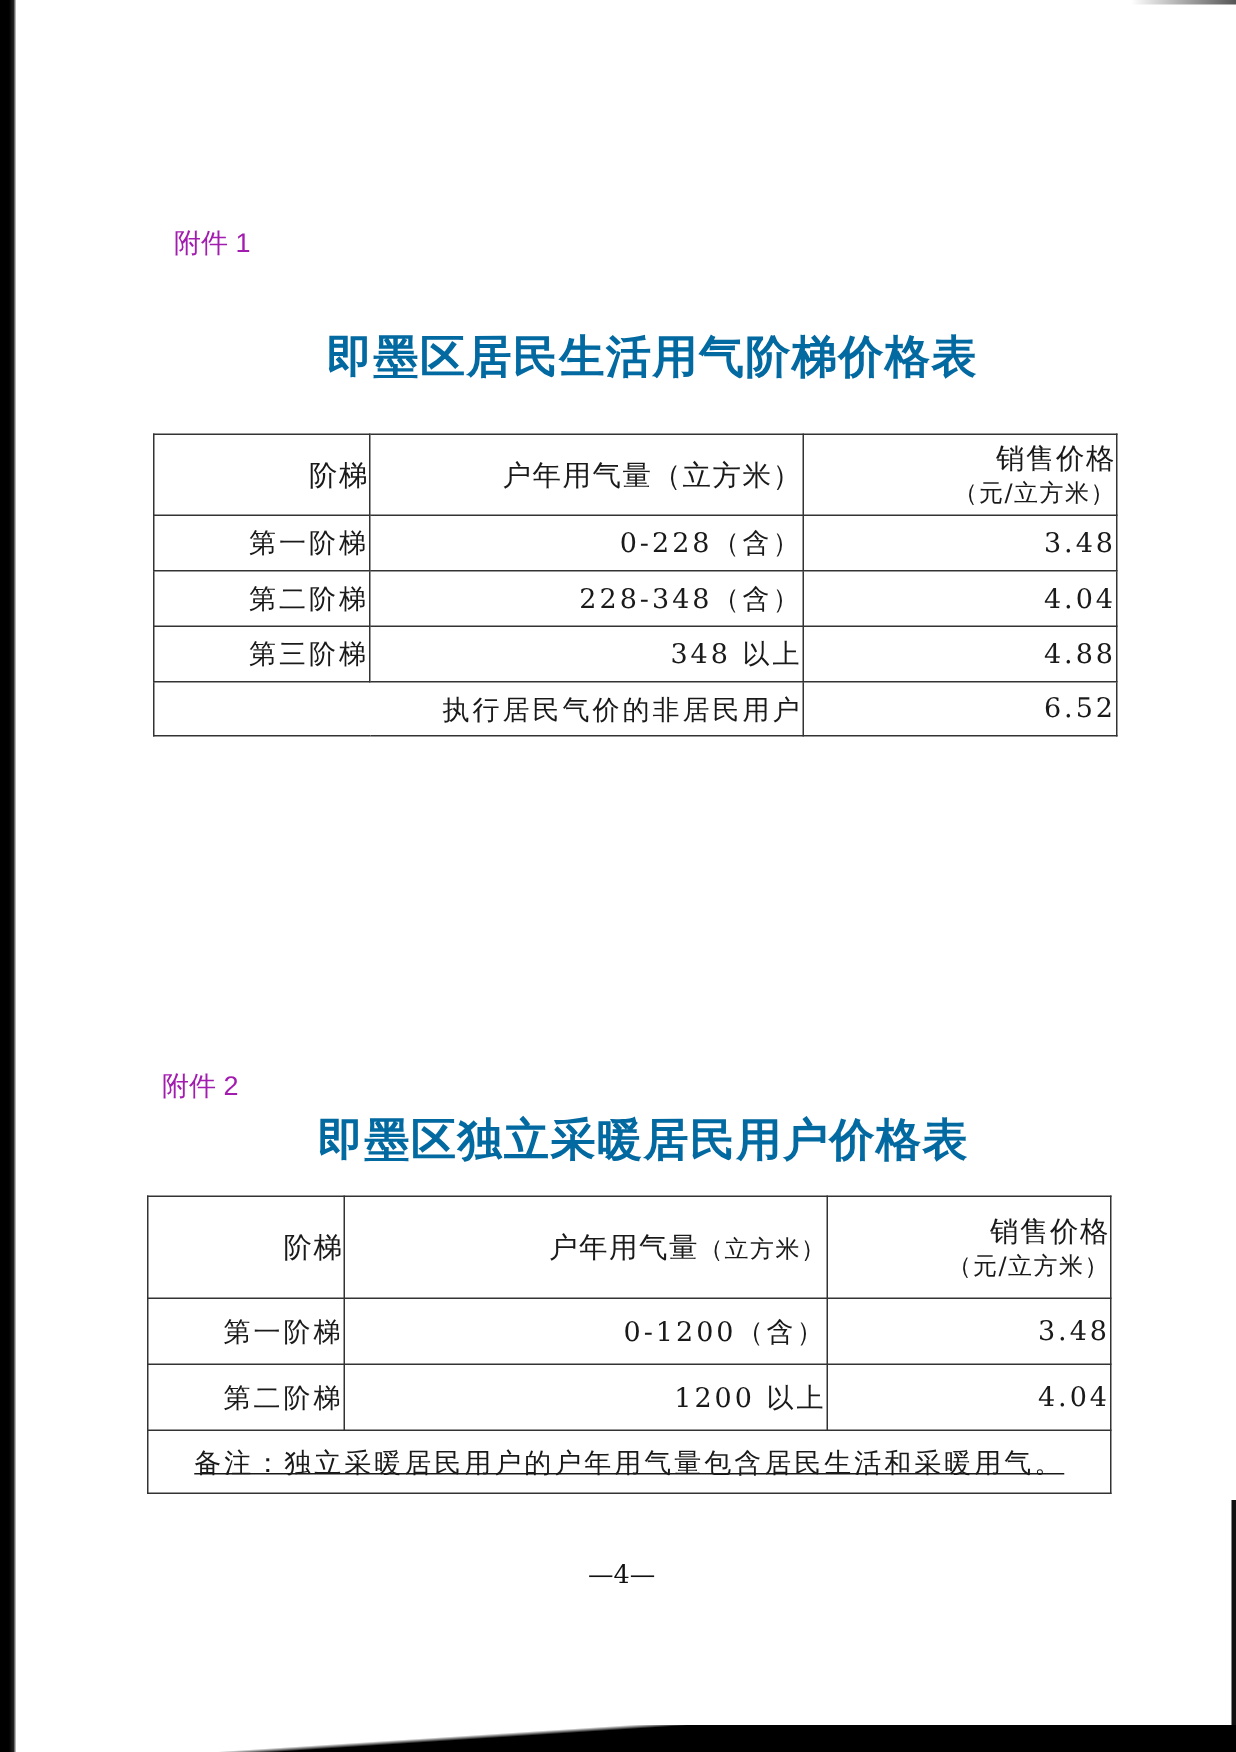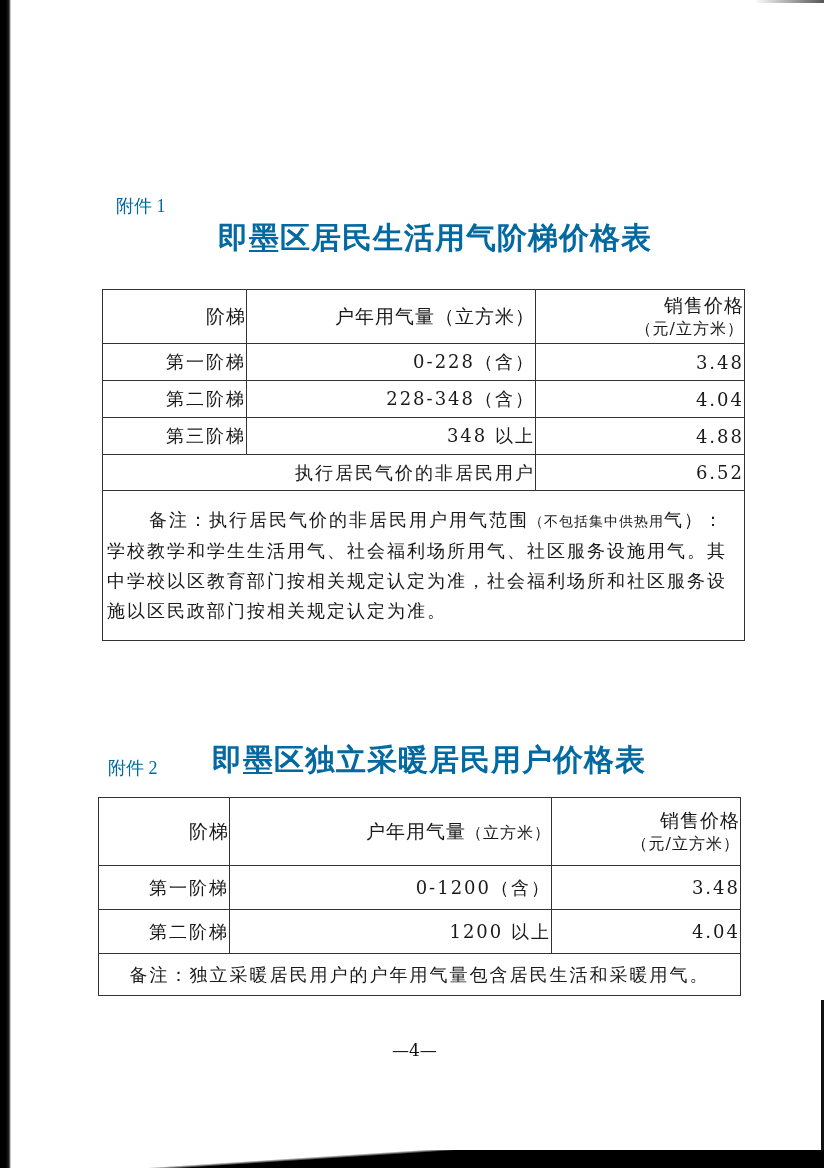--- a/index.html
+++ b/index.html
@@ -17,22 +17,22 @@
   }
   .scan-bottom {
     position: absolute; left: 0; top: 1150px; width: 824px; height: 18px;
     background: linear-gradient(176.3deg, rgba(0,0,0,0) 0, rgba(0,0,0,0) 38%, #000 42%, #000 100%);
   }
   .scan-top-right {
     position: absolute; right: 0; top: 0; width: 70px; height: 3px;
     background: linear-gradient(to right, rgba(0,0,0,0), #555);
   }
   .attach-label {
-    position: absolute; font-family: Liberation Serif, serif;
-    font-size: 18px; color: #0369a1; margin-top: 44px;
+    position: absolute; font-family: Liberation Sans, sans-serif;
+    font-size: 18px; color: #a21caf;
   }
   .doc-title {
     position: absolute; font-family: "DejaVu Serif", "Liberation Serif", serif;
     font-weight: bold; font-size: 30px; letter-spacing: 1px; color: #0369a1; white-space: nowrap;
   }
   table.price {
     position: absolute; border-collapse: collapse; table-layout: fixed;
     font-family: "DejaVu Serif", "Liberation Serif", serif; color: #1a1a1a;
   }
   table.price td, table.price th {
@@ -40,21 +40,21 @@
     font-weight: normal; font-size: 18px; letter-spacing: 2px;
   }
   table.price th { font-family: "DejaVu Sans", "Liberation Sans", sans-serif; font-size: 19px; letter-spacing: 1px; }
   .th-sub { display: block; font-size: 16px; }
   .th-unit { font-size: 16px; }
   td.note {
     text-align: left !important; font-size: 18px; letter-spacing: 2.5px; line-height: 30px;
     padding: 6px 4px 6px 4px !important;
   }
   td.note .note-small { font-size: 14px; letter-spacing: 1px; }
-  td.note2 { text-align: center !important; font-size: 18px; letter-spacing: 1px; }
+  td.note2 { text-align: center !important; font-size: 18px; letter-spacing: 1px; text-decoration: underline; }
   .page-num {
     position: absolute; left: 392px; top: 1040px; font-size: 17px; color: #111;
     font-family: "DejaVu Serif", "Liberation Serif", serif;
   }
 </style>
 </head>
 <body>
 
 <div class="scan-left"></div>
 <div class="scan-top-right"></div>
@@ -88,23 +88,20 @@
   </tr>
   <tr style="height:37px">
     <td>第三阶梯</td>
     <td>348 以上</td>
     <td>4.88</td>
   </tr>
   <tr style="height:36px">
     <td colspan="2">执行居民气价的非居民用户</td>
     <td>6.52</td>
   </tr>
-  <tr style="height:150px">
-    <td colspan="3" class="note"><span style="padding-left:42px">备注：执行居民气价的非居民用户用气范围</span><span class="note-small">（不包括集中供热用</span><span>气）：学校教学和学生生活用气、社会福利场所用气、社区服务设施用气。其中学校以区教育部门按相关规定认定为准，社会福利场所和社区服务设施以区民政部门按相关规定认定为准。</span></td>
-  </tr>
 </tbody>
   </table>
 
 <div class="attach-label" style="left:108px; top:712px;">附件 2</div>
 <div class="doc-title" style="left:212px; top:740px;">即墨区独立采暖居民用户价格表</div>
 
 <table class="price" style="left:98px; top:797px; width:642px;">
   <colgroup>
       <col style="width:131px">
       <col style="width:322px">

